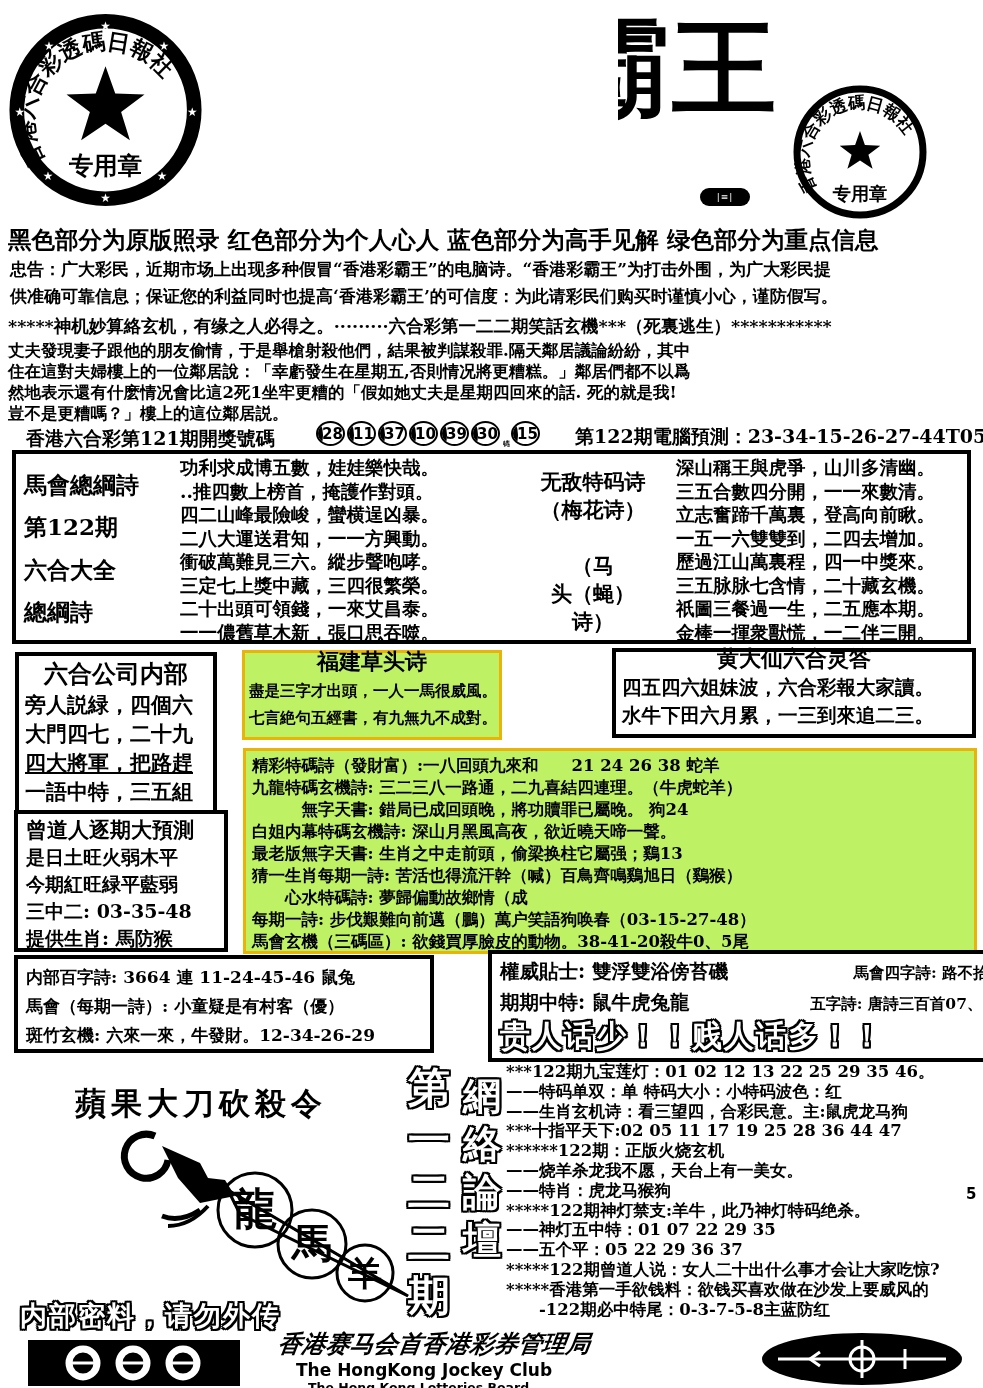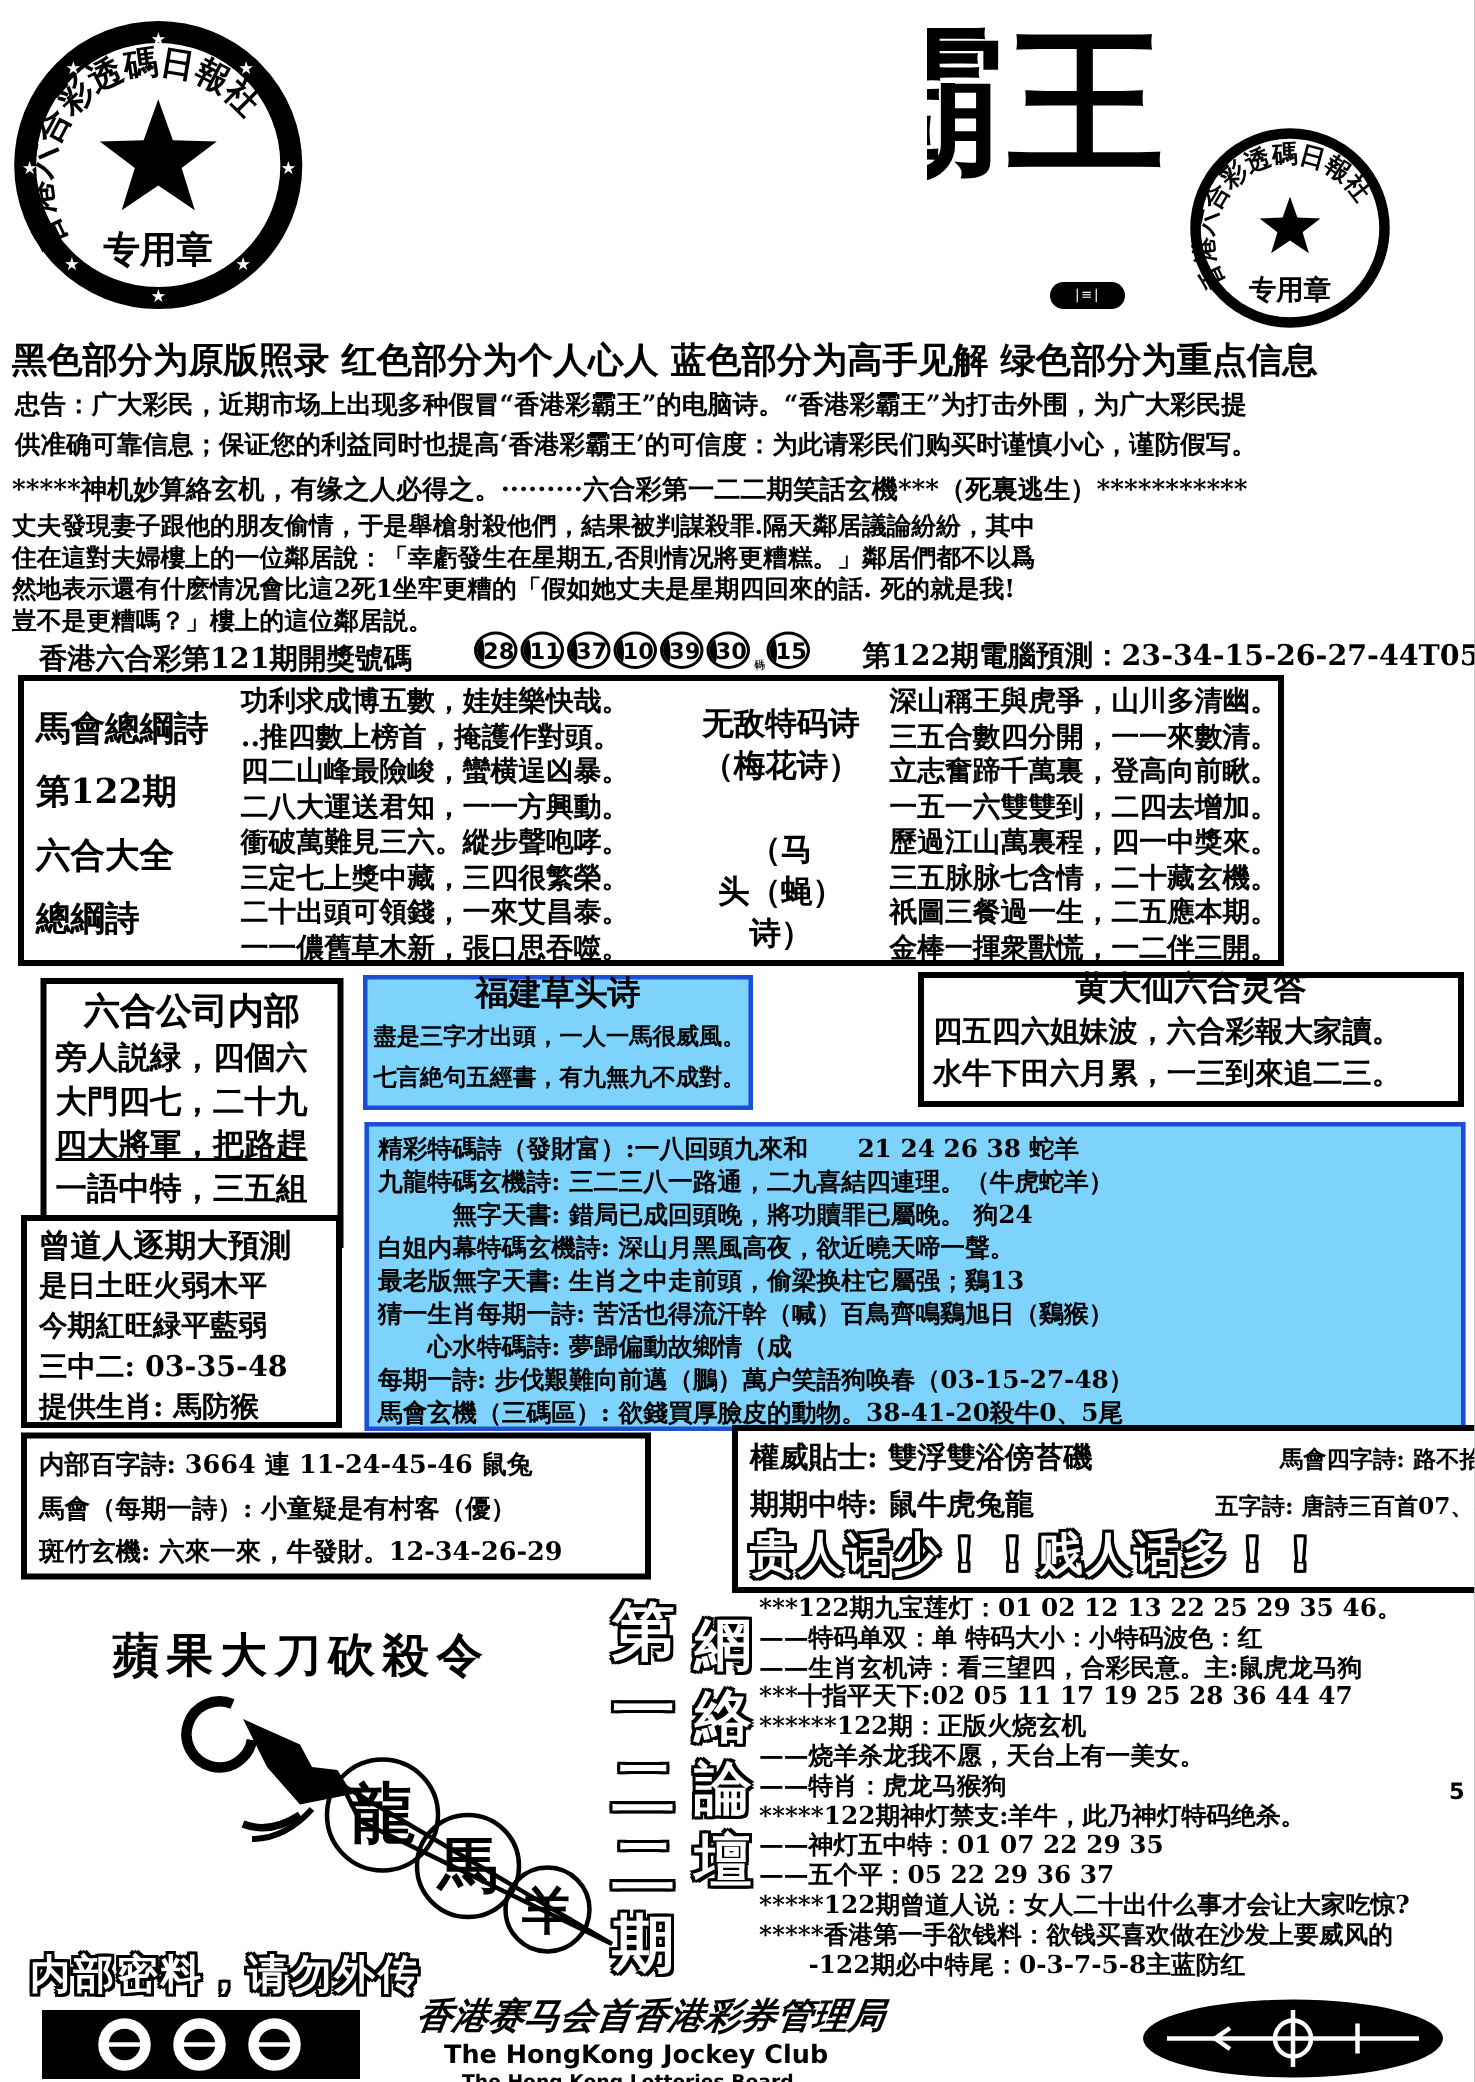--- a/index.html
+++ b/index.html
@@ -3,21 +3,21 @@
 <meta charset="utf-8">
 <style>
   html,body{margin:0;padding:0;background:#999;}
   .page{position:relative;width:983px;height:1388px;background:#fff;color:#000;
         font-family:"DejaVu Sans",sans-serif;overflow:hidden;}
   .abs{position:absolute;}
   .b{font-weight:bold;}
   .serif{font-family:"DejaVu Serif",serif;}
   .nw{white-space:nowrap;}
   .box{border:4px solid #000;box-sizing:border-box;background:#fff;}
-  .box3{border:3px solid #1d4ed8;box-sizing:border-box;background:#7dd3fc;}
+  .box3{border:3px solid #eab308;box-sizing:border-box;background:#bef264;}
   .outline{color:#fff;font-weight:bold;
     text-shadow:-2px -2px 0 #000,2px -2px 0 #000,-2px 2px 0 #000,2px 2px 0 #000,
                 -2px 0 0 #000,2px 0 0 #000,0 -2px 0 #000,0 2px 0 #000;}
   .ball{position:relative;display:inline-flex;align-items:center;justify-content:center;
         width:29px;height:25px;border:2px solid #000;border-radius:50%;
         font-weight:bold;font-size:15px;background:#fff;overflow:hidden;box-sizing:border-box;}
   .ball i{position:absolute;left:-9px;top:-3px;width:14px;height:30px;background:#000;border-radius:50%;}
   .ball span{position:relative;padding-left:4px;font-style:normal;}
   .poem{font-size:18.5px;line-height:23.5px;}
   .vchar{display:block;text-align:center;}
@@ -109,21 +109,21 @@
         <span>30</span>
       </span>
     <span style="writing-mode:vertical-rl;font-size:7px;line-height:7px;">特碼</span>
     <span class="ball">
         <i></i>
         <span>15</span>
       </span>
   </div>
   <div class="abs serif b nw" style="left:575px;top:424px;font-size:19px;">第122期電腦預測：23-34-15-26-27-44T05</div>
 
-  <div class="abs box" style="left:12px;top:450px;width:844px;height:194px;display:flex;">
+  <div class="abs box" style="left:12px;top:450px;width:959px;height:194px;display:flex;">
     <div class="serif b" style="width:152px;padding:10px 4px 6px 8px;display:flex;flex-direction:column;justify-content:space-around;font-size:23px;">
       <span class="nw">馬會總綱詩</span>
       <span class="nw">第122期</span>
       <span class="nw">六合大全</span>
       <span class="nw">總綱詩</span>
     </div>
     <div class="serif b" style="width:330px;padding-top:2px;">
       <div class="poem nw">功利求成博五數，娃娃樂快哉。</div>
       <div class="poem nw">..推四數上榜首，掩護作對頭。</div>
       <div class="poem nw">四二山峰最險峻，蠻横逞凶暴。</div>
@@ -145,21 +145,21 @@
       <div class="poem nw">三五合數四分開，一一來數清。</div>
       <div class="poem nw">立志奮蹄千萬裏，登高向前瞅。</div>
       <div class="poem nw">一五一六雙雙到，二四去增加。</div>
       <div class="poem nw">歷過江山萬裏程，四一中獎來。</div>
       <div class="poem nw">三五脉脉七含情，二十藏玄機。</div>
       <div class="poem nw">祇圖三餐過一生，二五應本期。</div>
       <div class="poem nw">金棒一揮衆獸慌，一二伴三開。</div>
     </div>
   </div>
 
-  <div class="abs box" style="left:27px;top:652px;width:202px;height:180px;padding:2px 6px;">
+  <div class="abs box" style="left:15px;top:652px;width:202px;height:180px;padding:2px 6px;">
     <div class="serif b nw" style="font-size:24px;text-align:center;">六合公司内部</div>
     <div class="serif b nw" style="font-size:21px;line-height:29px;">旁人説緑，四個六</div>
     <div class="serif b nw" style="font-size:21px;line-height:29px;">大門四七，二十九</div>
     <div class="serif b nw" style="font-size:21px;line-height:29px;text-decoration:underline;">四大將軍，把路趕</div>
     <div class="serif b nw" style="font-size:21px;line-height:29px;">一語中特，三五組</div>
   </div>
 
   <div class="abs box3" style="left:242px;top:650px;width:260px;height:90px;padding:0 4px;">
     <div class="serif b nw" style="font-size:22px;text-align:center;margin-top:-6px;">福建草头诗</div>
     <div class="serif b nw" style="font-size:15.5px;line-height:27px;">盡是三字才出頭，一人一馬很威風。</div>

